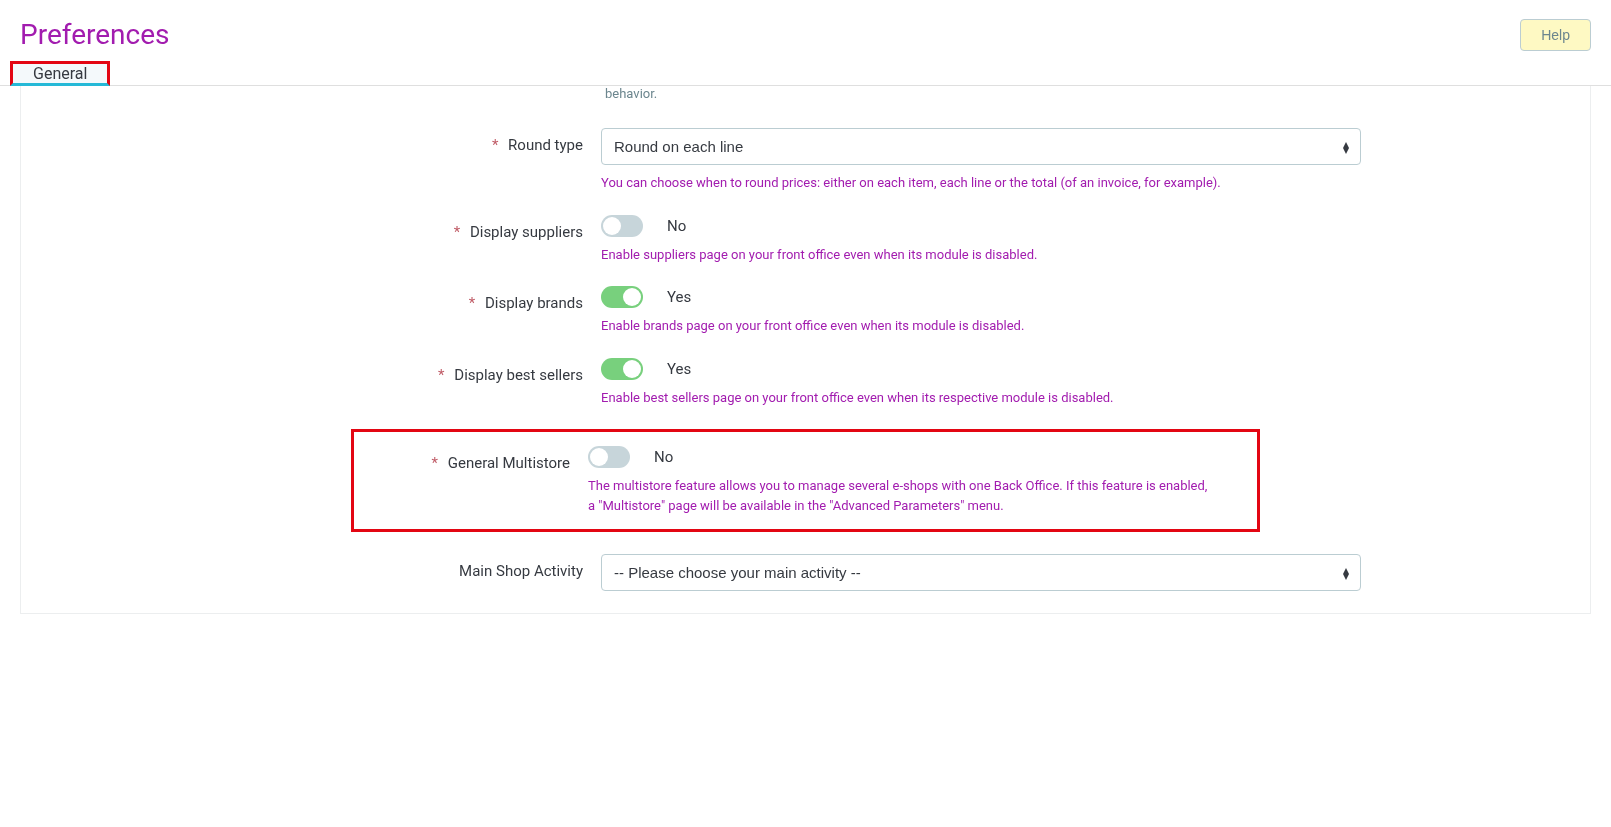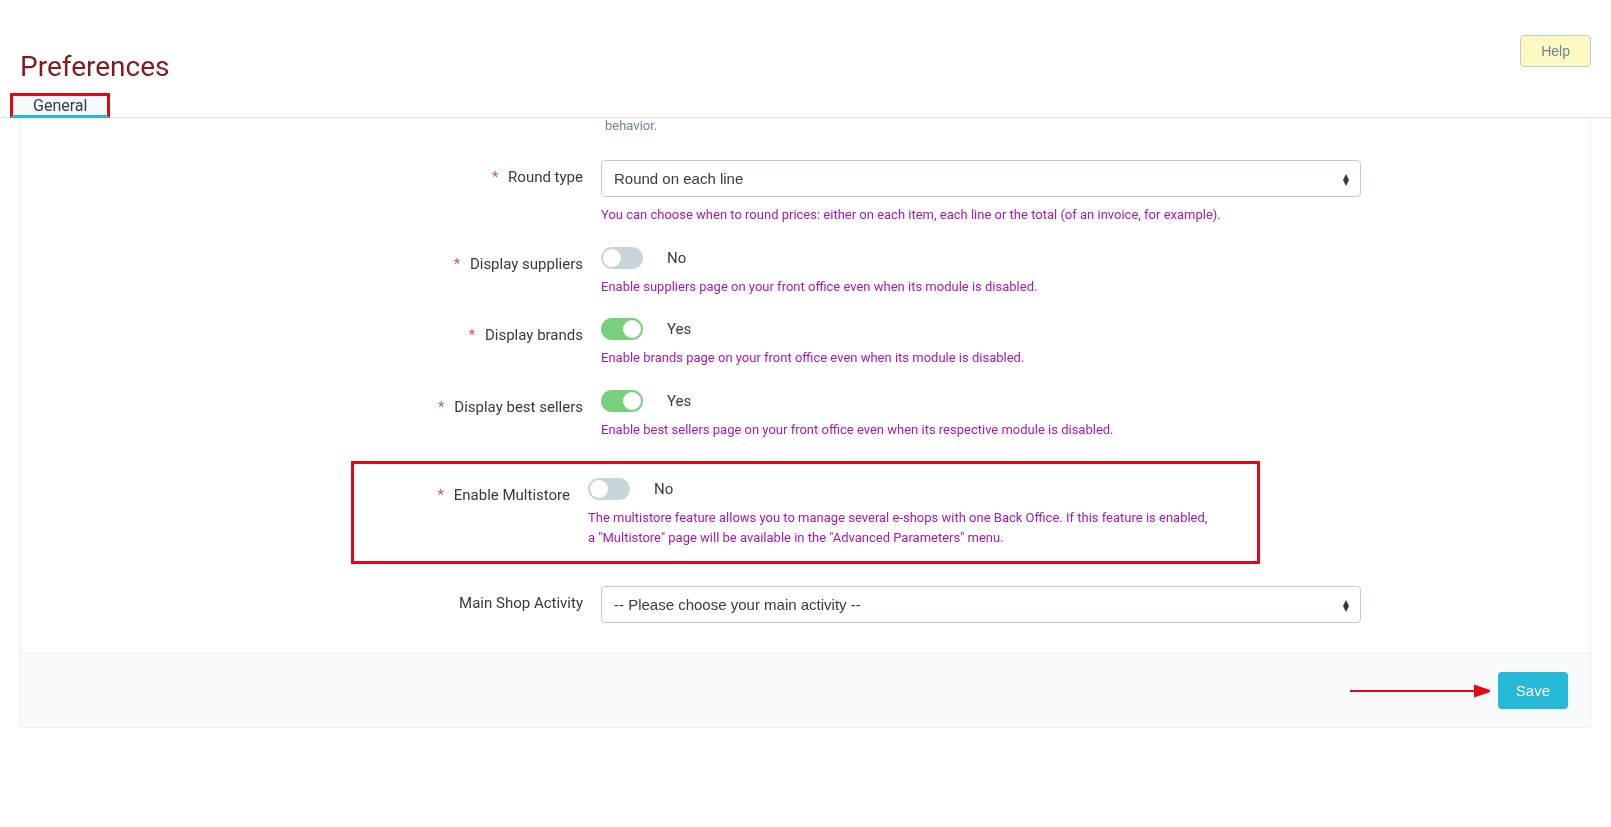--- a/index.html
+++ b/index.html
@@ -11,22 +11,21 @@
 }
 .page-header {
   display: flex;
   justify-content: space-between;
   align-items: center;
   padding: 18px 20px 10px 20px;
 }
 .page-title {
   font-size: 28px;
   font-weight: 400;
-  color: #7f1d1d;
-  margin-top: 32px;
+  color: #a21caf;
 }
 .help-button {
   background: #fef9c3;
   border: 1px solid #bbcdd2;
   color: #6c868e;
   padding: 7px 20px;
   border-radius: 4px;
   font-size: 14px;
   cursor: pointer;
 }
@@ -281,21 +280,21 @@
           <span class="toggle-label">Yes</span>
         </div>
         <div class="help-text">Enable best sellers page on your front office even when its respective module is disabled.</div>
       </div>
     </div>
 
     <div class="highlight-box">
       <div class="form-row">
         <div class="label-col">
           <span class="required-star">*</span>
-          <span>Enable Multistore</span>
+          <span>General Multistore</span>
         </div>
         <div class="field-col">
           <div class="toggle-row">
             <div class="toggle off">
                 <div class="toggle-knob"></div>
               </div>
             <span class="toggle-label">No</span>
           </div>
           <div class="help-text">The multistore feature allows you to manage several e-shops with one Back Office. If this feature is enabled, a "Multistore" page will be available in the "Advanced Parameters" menu.</div>
         </div>
@@ -309,22 +308,15 @@
       <div class="field-col">
         <div class="select-wrapper">
           <select>
             <option>-- Please choose your main activity --</option>
           </select>
           <span class="select-arrow">▴<br>▾</span>
         </div>
       </div>
     </div>
 
-    <div class="card-footer">
-      <svg class="arrow-annotation" width="140" height="20" viewBox="0 0 140 20">
-        <line x1="0" y1="10" x2="125" y2="10" class="arrow-line"></line>
-        <polygon points="125,5 140,10 125,15" class="arrow-line"></polygon>
-      </svg>
-      <button class="save-button">Save</button>
-    </div>
 
   </div>
 </div>
 
 </body></html>

